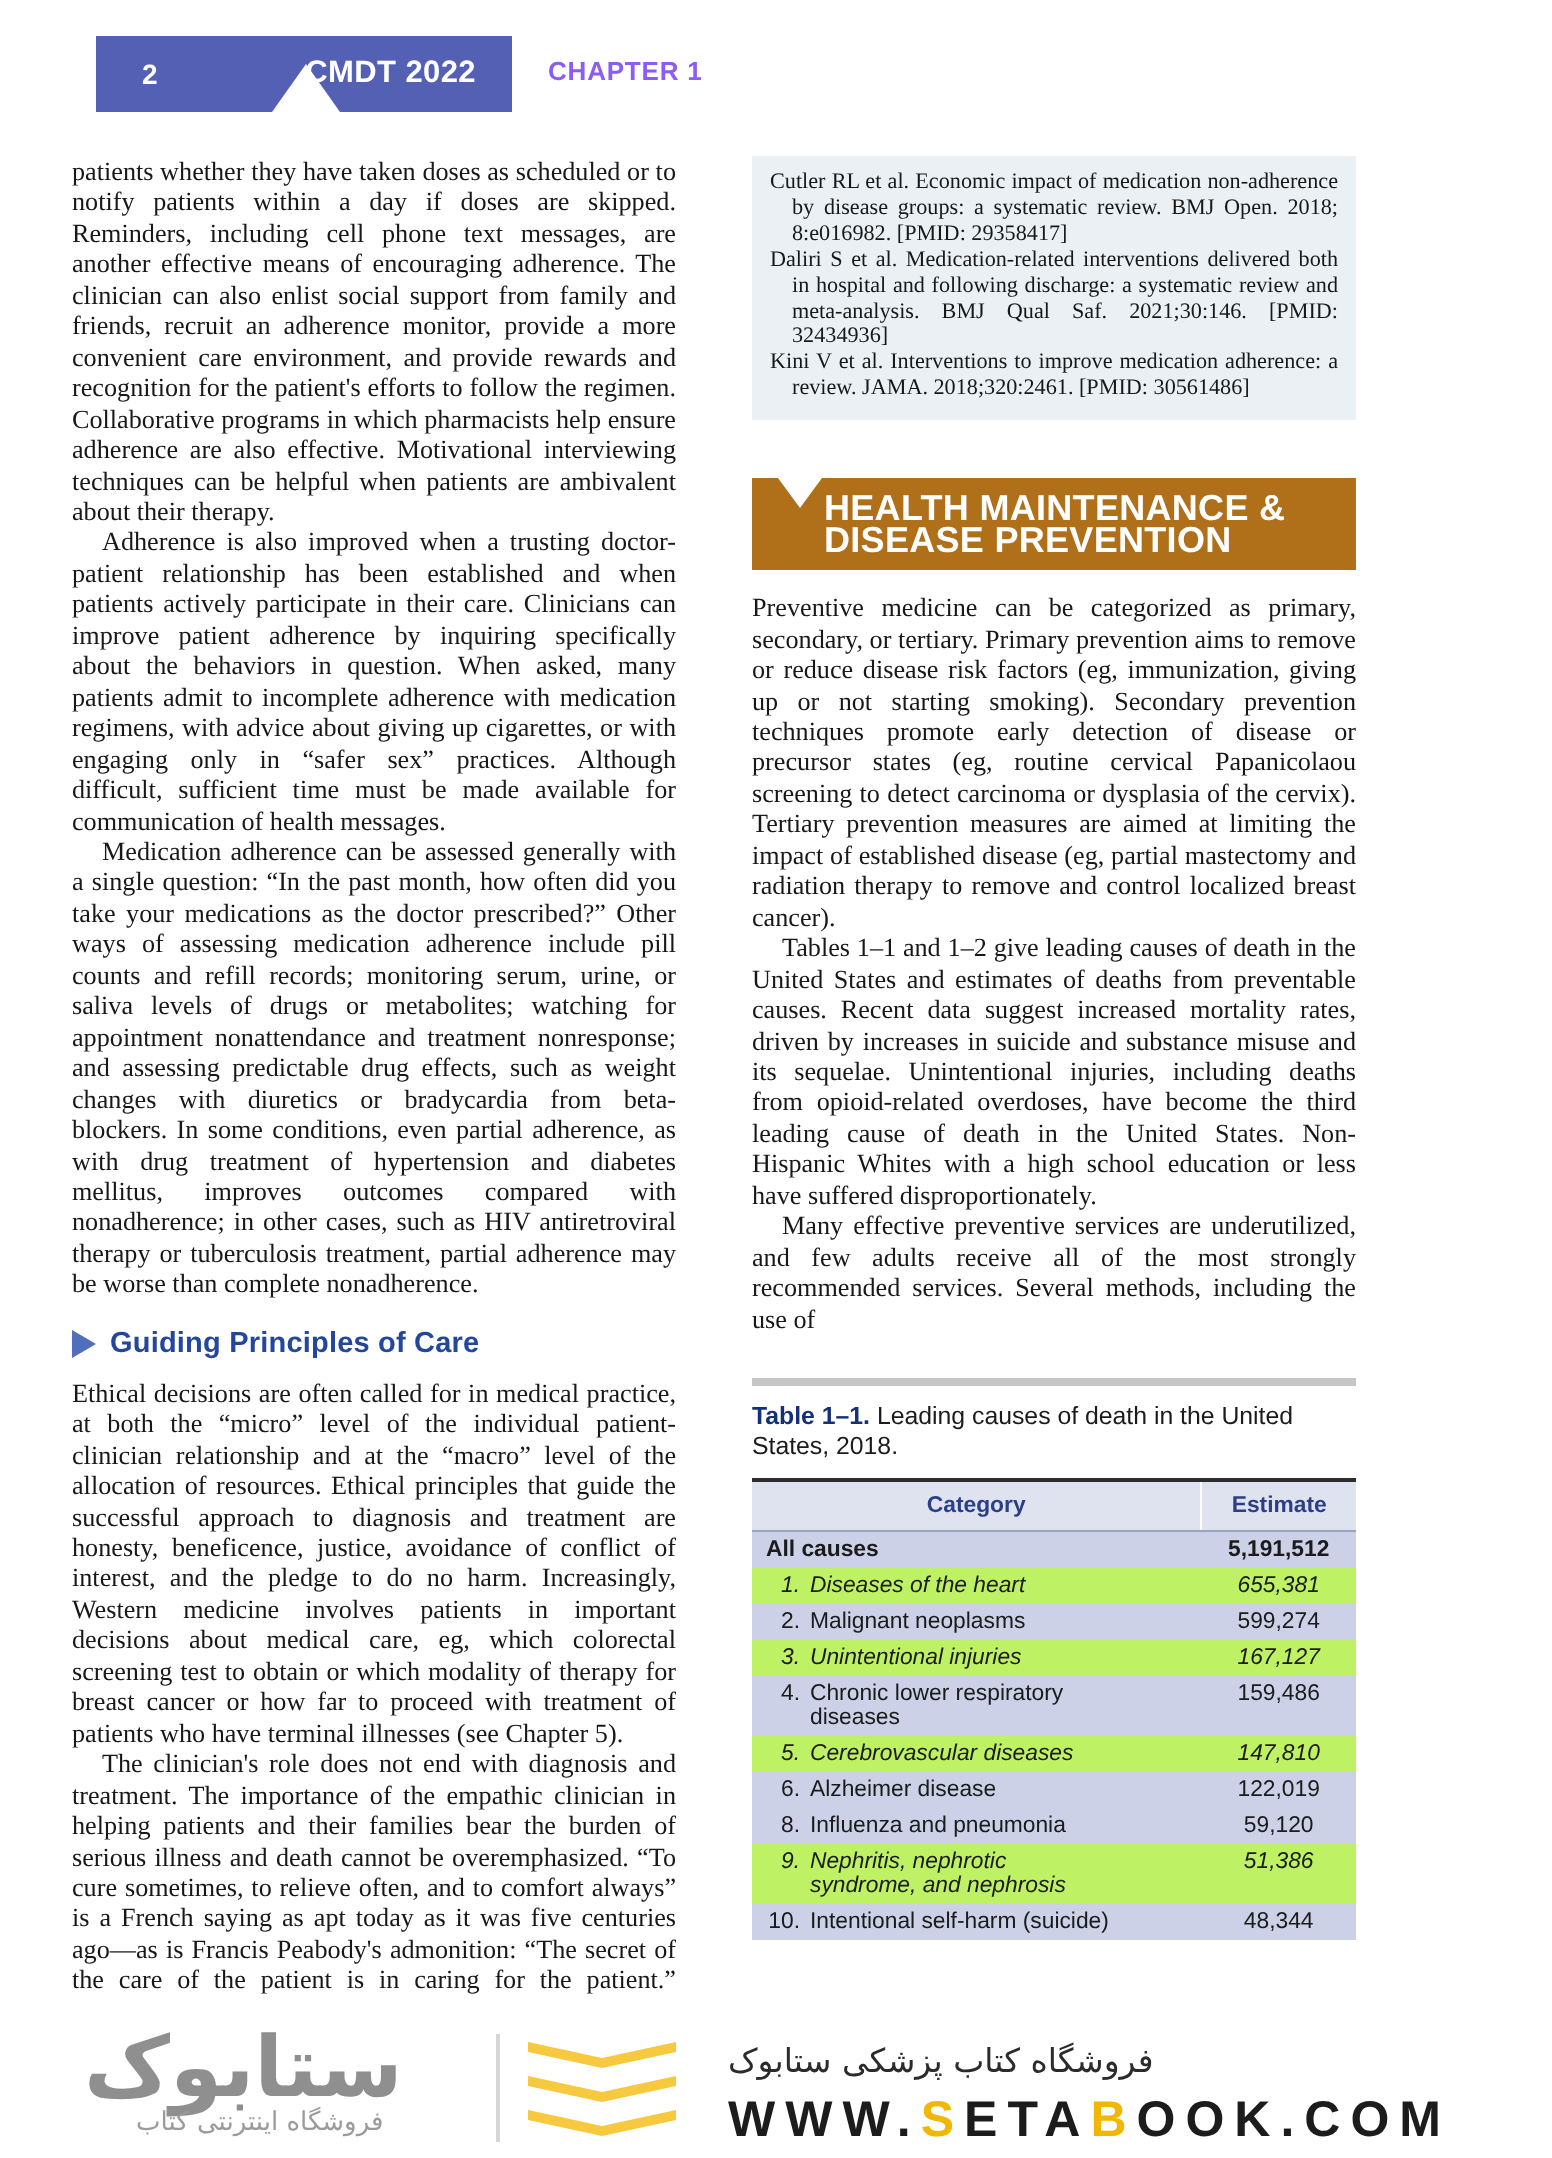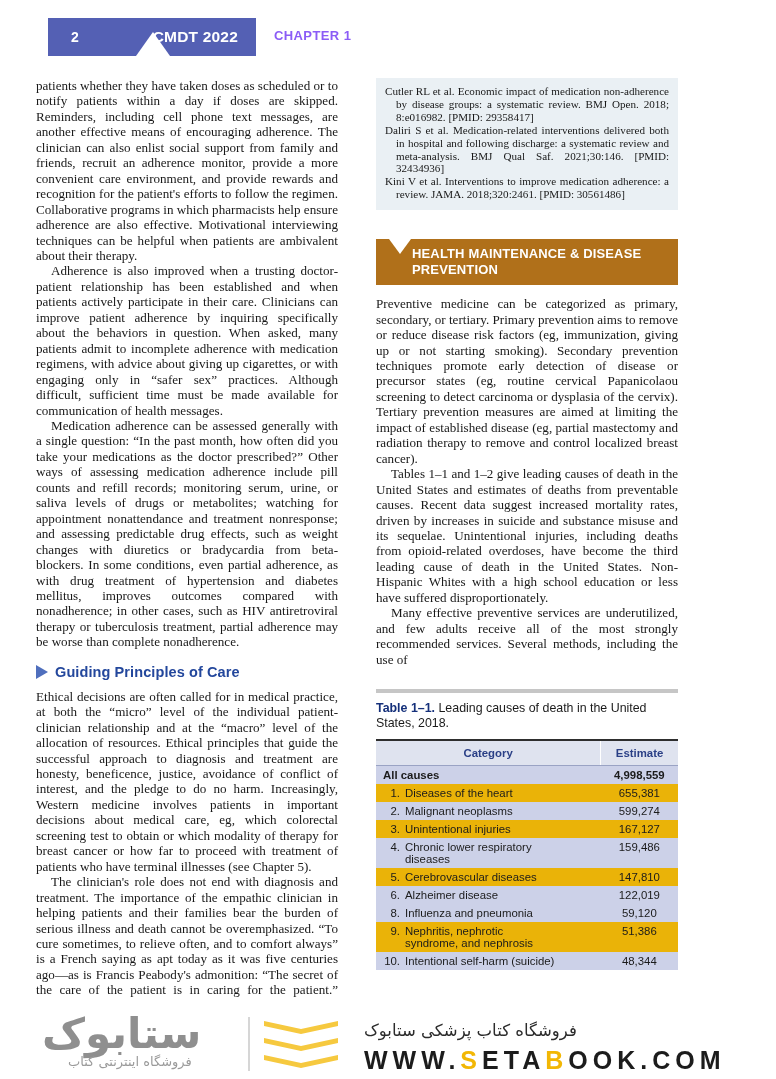--- a/index.html
+++ b/index.html
@@ -142,21 +142,21 @@
     position: absolute;
     left: 13px; top: 0;
     width: 0; height: 0;
     border-left: 11px solid transparent;
     border-right: 11px solid transparent;
     border-top: 15px solid #ffffff;
   }
   .banner-text {
     font-family: "Liberation Sans", sans-serif;
     font-weight: bold;
-    font-size: 13px;
+    font-size: 18px;
     color: #ffffff;
     line-height: 16px;
     letter-spacing: .15px;
   }
 
   
   .table-wrap { margin-top: 22px; }
   .table-rule-top {
     height: 4px;
     background: #c6c6c6;
@@ -188,21 +188,21 @@
   table.cmdt thead th.col-cat { border-right: 1px solid #ffffff; }
   table.cmdt td {
     padding: 3px 7px;
     color: #1b1b1b;
     vertical-align: top;
     margin-left: 28px;
   }
   table.cmdt td.cat  { text-align: left; }
   table.cmdt td.est  { text-align: center; }
   table.cmdt tr.shade td { background: #ccd1e8; }
-  table.cmdt tr.plain td { background: #eab308; }
+  table.cmdt tr.plain td { background: #bef264; font-style: italic; }
   table.cmdt tr.total td { background: #ccd1e8; font-weight: bold; }
   table.cmdt td.cat .rank {
     display: inline-block;
     width: 17px;
     text-align: right;
     margin-right: 5px;
   }
   table.cmdt td.cat .hang {
     display: inline-block;
     vertical-align: top;
@@ -339,21 +339,21 @@
       <table class="cmdt">
         <thead>
           <tr>
             <th class="col-cat">Category</th>
             <th>Estimate</th>
           </tr>
         </thead>
         <tbody id="table-body">
             <tr class="total">
               <td class="cat nohang"><span class="hang">All causes</span></td>
-              <td class="est">4,998,559</td>
+              <td class="est">5,191,512</td>
             </tr>
             <tr class="plain">
               <td class="cat"><span class="rank">1.</span><span class="hang">Diseases of the heart</span></td>
               <td class="est">655,381</td>
             </tr>
             <tr class="shade">
               <td class="cat"><span class="rank">2.</span><span class="hang">Malignant neoplasms</span></td>
               <td class="est">599,274</td>
             </tr>
             <tr class="plain">

